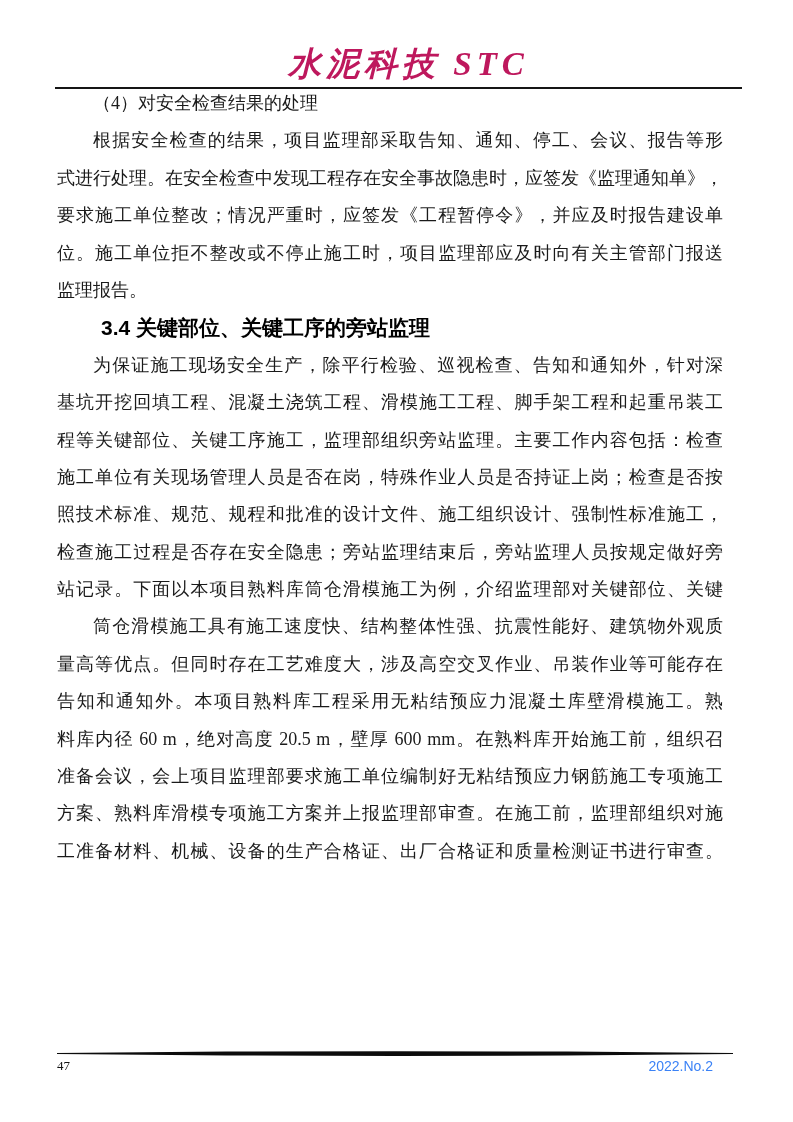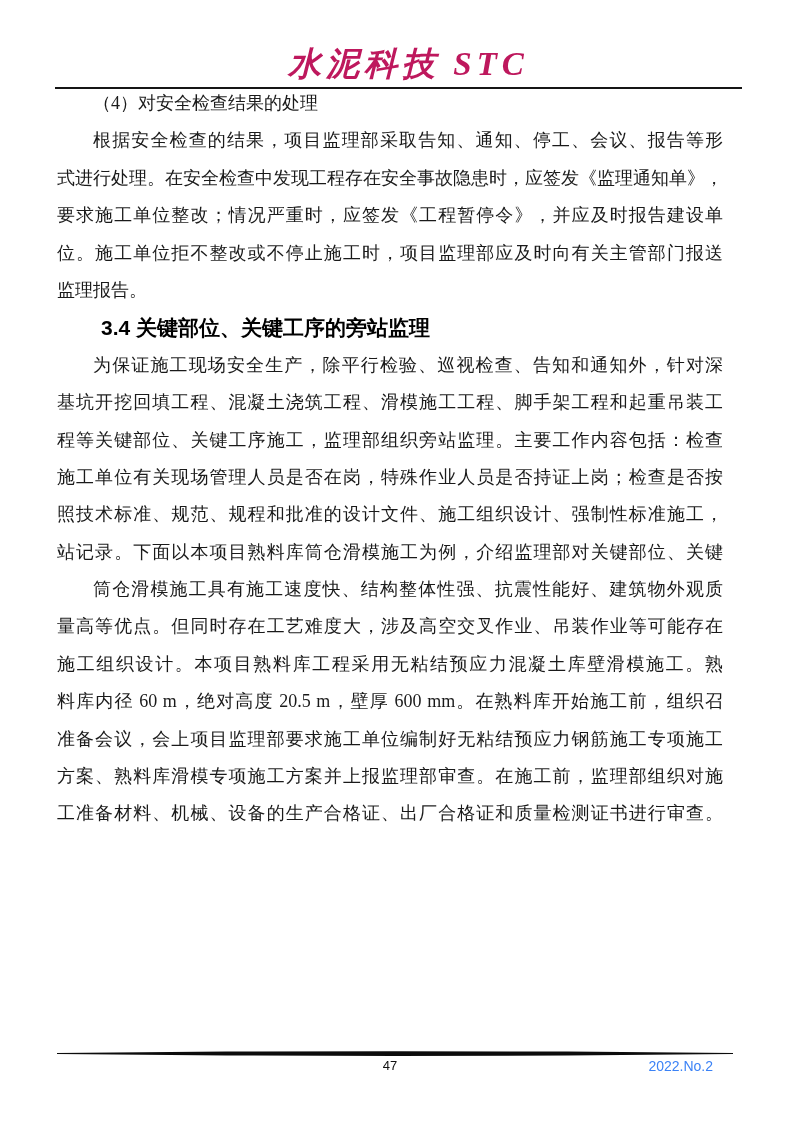--- a/index.html
+++ b/index.html
@@ -77,22 +77,22 @@
     top: 1049px;
     left: 57px;
     width: 676px;
     height: 9px;
   }
   .page-number {
     position: absolute;
     top: 1058px;
     left: 57px;
     width: 666px;
-    text-align: center;
-    font-family: Liberation Sans, sans-serif;
+    text-align: left;
+    font-family: Liberation Serif, serif;
     font-size: 13px;
     color: #111;
   }
   .issue-label {
     position: absolute;
     top: 1058px;
     right: 80px;
     font-family: "Liberation Sans", "DejaVu Sans", sans-serif;
     font-size: 14px;
     color: #3b82f6;
@@ -113,24 +113,25 @@
       <div class="line just">式进行处理。在安全检查中发现工程存在安全事故隐患时，应签发《监理通知单》，</div>
       <div class="line just">要求施工单位整改；情况严重时，应签发《工程暂停令》，并应及时报告建设单</div>
       <div class="line just">位。施工单位拒不整改或不停止施工时，项目监理部应及时向有关主管部门报送</div>
       <div class="line">监理报告。</div>
       <div class="heading">3.4 关键部位、关键工序的旁站监理</div>
       <div class="line indent just">为保证施工现场安全生产，除平行检验、巡视检查、告知和通知外，针对深</div>
       <div class="line just">基坑开挖回填工程、混凝土浇筑工程、滑模施工工程、脚手架工程和起重吊装工</div>
       <div class="line just">程等关键部位、关键工序施工，监理部组织旁站监理。主要工作内容包括：检查</div>
       <div class="line just">施工单位有关现场管理人员是否在岗，特殊作业人员是否持证上岗；检查是否按</div>
       <div class="line just">照技术标准、规范、规程和批准的设计文件、施工组织设计、强制性标准施工，</div>
+      <div class="line just">检查施工过程是否存在安全隐患；旁站监理结束后，旁站监理人员按规定做好旁</div>
       <div class="line just">站记录。下面以本项目熟料库筒仓滑模施工为例，介绍监理部对关键部位、关键</div>
       <div class="line indent just">筒仓滑模施工具有施工速度快、结构整体性强、抗震性能好、建筑物外观质</div>
       <div class="line just">量高等优点。但同时存在工艺难度大，涉及高空交叉作业、吊装作业等可能存在</div>
-      <div class="line just">施工组织设计。本项目熟料库工程采用无粘结预应力混凝土库壁滑模施工。熟</div>
+      <div class="line just">告知和通知外。本项目熟料库工程采用无粘结预应力混凝土库壁滑模施工。熟</div>
       <div class="line just">料库内径 60 m，绝对高度 20.5 m，壁厚 600 mm。在熟料库开始施工前，组织召</div>
       <div class="line just">准备会议，会上项目监理部要求施工单位编制好无粘结预应力钢筋施工专项施工</div>
       <div class="line just">方案、熟料库滑模专项施工方案并上报监理部审查。在施工前，监理部组织对施</div>
       <div class="line just">工准备材料、机械、设备的生产合格证、出厂合格证和质量检测证书进行审查。</div>
     </div>
 
   <svg class="footer-rule" viewBox="0 0 676 9" preserveAspectRatio="none">
     <polygon points="0,4 170,2.6 338,2.2 510,2.6 676,4 676,5 510,6.6 338,7 170,6.4 0,5" fill="#0c0c0c"></polygon>
   </svg>
 

